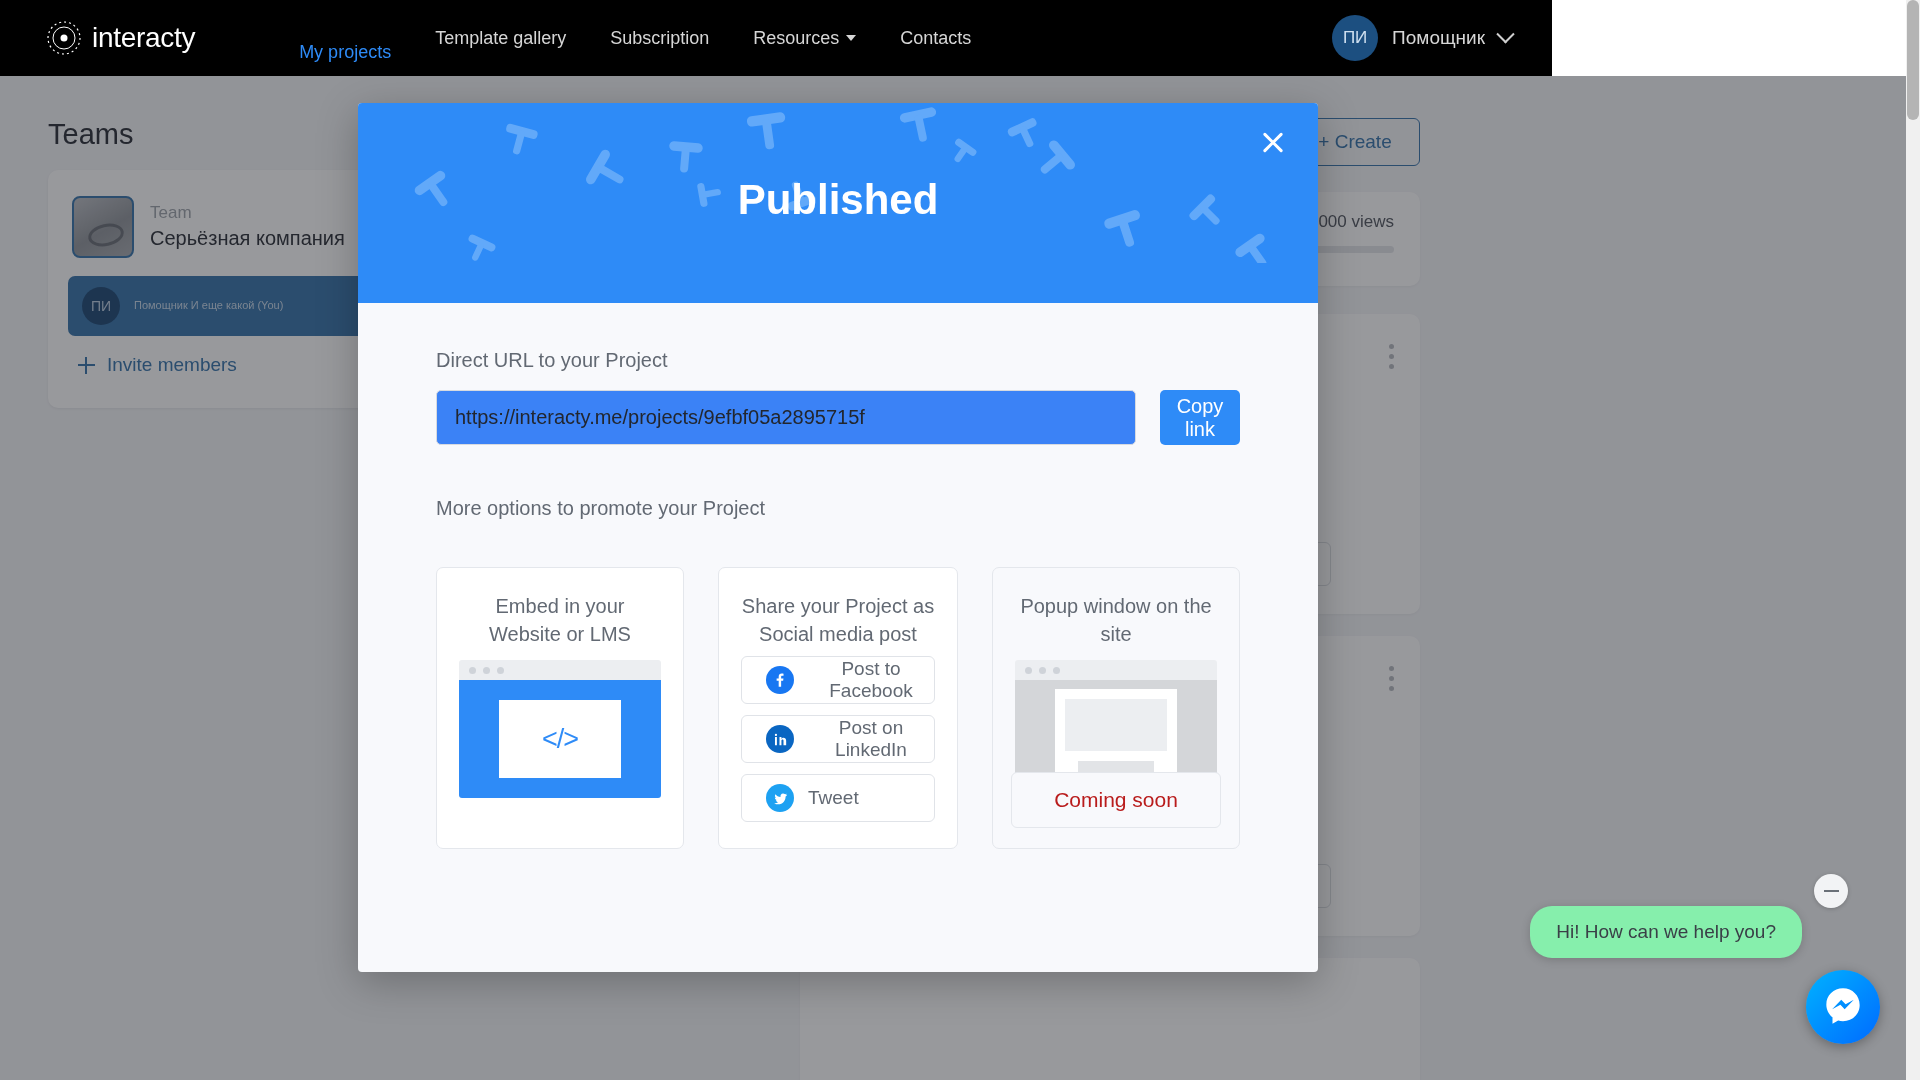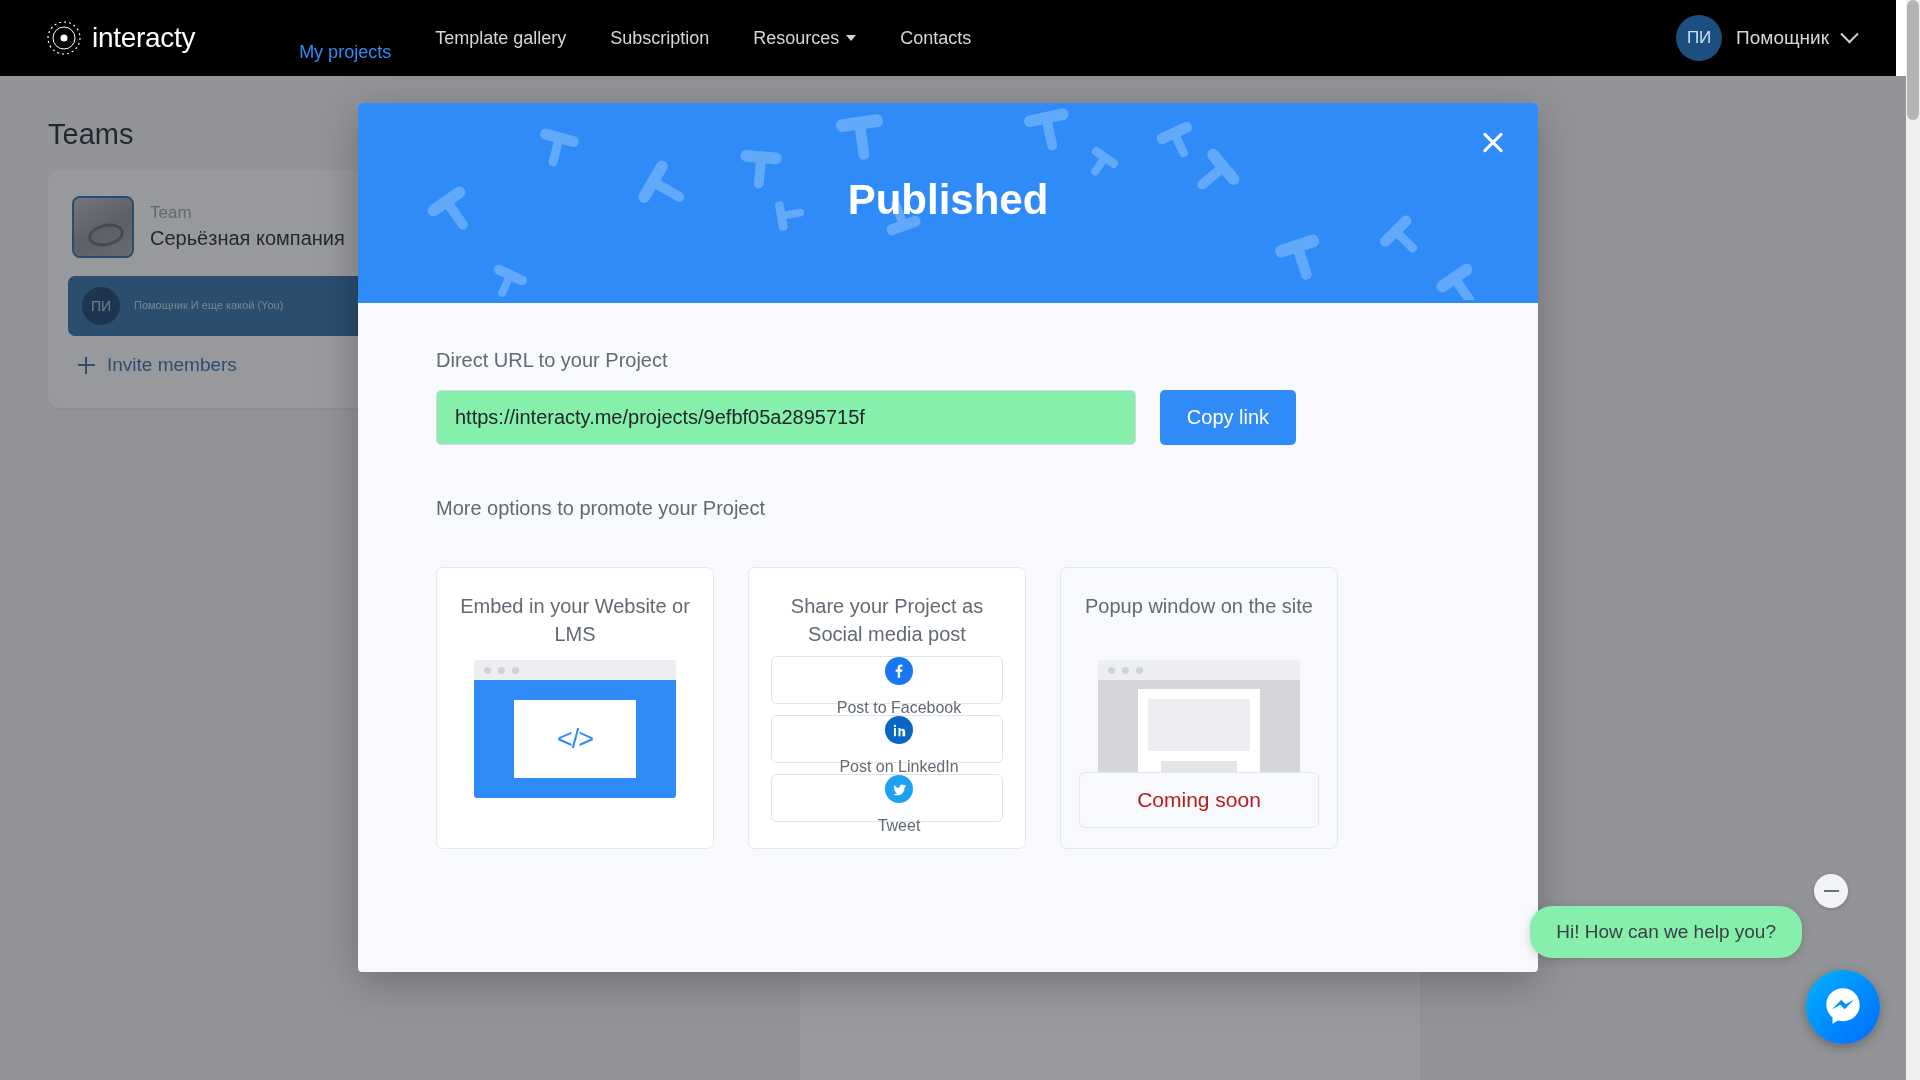--- a/index.html
+++ b/index.html
@@ -6,21 +6,21 @@
   html, body {
     width: 1920px; height: 1080px;
     font-family: "Liberation Sans", sans-serif;
     overflow: hidden;
     background: #ffffff;
   }
   #app { position: relative; width: 1920px; height: 1080px; }
 
   
   .topnav {
-    position: absolute; top: 0; left: 0; width: 1896px; height: 76px;
+    position: absolute; top: 0; left: 0; width: 1552px; height: 76px;
     background: #000000; display: flex; align-items: center; z-index: 40;
   }
   .logo-wrap { display: flex; align-items: center; margin-left: 46px; }
   .logo-mark { width: 36px; height: 36px; position: relative; }
   .logo-mark svg { display: block; }
   .logo-text { color: #fff; font-size: 28px; margin-left: 10px; letter-spacing: -0.3px; font-weight: 400; }
   .nav-items { display: flex; align-items: center; margin-left: 82px; gap: 0; }
   .nav-item {
     color: #d6d6d6; font-size: 18px; padding: 0 22px; cursor: pointer; white-space: nowrap;
   }
@@ -94,21 +94,21 @@
   .stat-num { font-size: 26px; color: #22262e; }
   .stat-lbl { font-size: 16px; color: #7d838c; margin-top: 2px; }
   .stat-div { width: 1px; height: 50px; background: #dfe1e6; }
   .card-actions { position: absolute; left: 300px; bottom: 28px; display: flex; gap: 14px; }
   .act-btn { height: 44px; min-width: 56px; border: 1px solid #d9dce1; border-radius: 6px; display:flex; align-items:center; justify-content:center; gap:8px; color:#4b5059; font-size:19px; padding:0 16px; cursor:pointer; background:#fff;}
 
   .dim-overlay { position: absolute; inset: 0; background: rgba(40,42,48,.48); }
 
   
   .modal {
-    position: absolute; left: 358px; top: 103px; width: 1180px; height: 869px;
+    position: absolute; left: 358px; top: 103px; width: 960px; height: 869px;
     background: #f8f9fc; border-radius: 4px; overflow: hidden; z-index: 60;
     box-shadow: 0 10px 40px rgba(0,0,0,.25);
   }
   .modal-hero { position: relative; height: 200px; background: #2e8bf7; overflow: hidden; }
   .modal-hero h1 {
     position: relative; z-index: 3; text-align: center; color: #fff;
     font-size: 42px; font-weight: bold; padding-top: 73px;
   }
   .confetti { position: absolute; inset: 0; z-index: 1; }
   .modal-close {
@@ -118,21 +118,21 @@
     content:""; position:absolute; left:4px; top:16px; width:26px; height:3px; background:#fff; border-radius:2px;
   }
   .modal-close::before { transform: rotate(45deg); }
   .modal-close::after { transform: rotate(-45deg); }
 
   .modal-body { padding: 46px 78px 0 78px; }
   .field-label { font-size: 20px; color: #626973; margin-bottom: 18px; }
   .url-row { display: flex; align-items: center; gap: 24px; }
   .url-input {
     flex: 0 0 auto; width: 700px; height: 55px; border: 1px solid #d7dae0; border-radius: 5px;
-    background: #86efac; font-size: 20px; color: #22262e; padding: 0 18px;
+    background: #3b82f6; font-size: 20px; color: #22262e; padding: 0 18px;
     font-family: "Liberation Sans", sans-serif;
   }
   .copy-btn {
     width: 136px; height: 55px; border: none; border-radius: 5px; background: #2e8bf7;
     color: #fff; font-size: 20px; cursor: pointer; font-family: "Liberation Sans", sans-serif;
   }
   .more-label { font-size: 20px; color: #626973; margin: 52px 0 20px; }
   .cards { display: flex; gap: 34px; }
   .opt-card {
     width: 278px; background: #fff; border: 1px solid #e4e7ec; border-radius: 7px;
@@ -147,21 +147,21 @@
   .browser-bar { height: 20px; background: #eceef1; display: flex; align-items: center; gap: 7px; padding-left: 10px; }
   .dot { width: 7px; height: 7px; border-radius: 50%; background: #cfd3d9; }
   .browser-body { height: 118px; background: #2e8bf7; display: flex; align-items: center; justify-content: center; }
   .code-box { width: 122px; height: 78px; background: #fff; display: flex; align-items: center; justify-content: center; color: #2e8bf7; font-size: 27px; font-family: "Liberation Sans", sans-serif; letter-spacing:-1px;}
 
   
   .social-list { width: 100%; display: flex; flex-direction: column; gap: 11px; margin-top: 8px; }
   .social-btn {
     height: 48px; border: 1px solid #e0e3e8; border-radius: 6px; background: #fff;
     display: flex; align-items: center; gap: 14px; padding-left: 24px; cursor: pointer;
-    font-size: 16px; color: #626973; font-family: "Liberation Sans", sans-serif; flex-direction: column;
+    font-size: 19px; color: #626973; font-family: "Liberation Sans", sans-serif;
   }
   .s-ic { width: 28px; height: 28px; border-radius: 50%; flex: 0 0 auto; display:flex; align-items:center; justify-content:center; color:#fff; }
   .s-fb { background: #1877f2; }
   .s-li { background: #0a66c2; }
   .s-tw { background: #1da1f2; }
 
   
   .pop-illus { margin-top: 12px; width: 202px; position: relative; }
   .pop-body { height: 118px; background: #d4d6d9; display: flex; align-items: center; justify-content: center; }
   .pop-inner { width: 122px; background: #fff; padding: 10px; }

